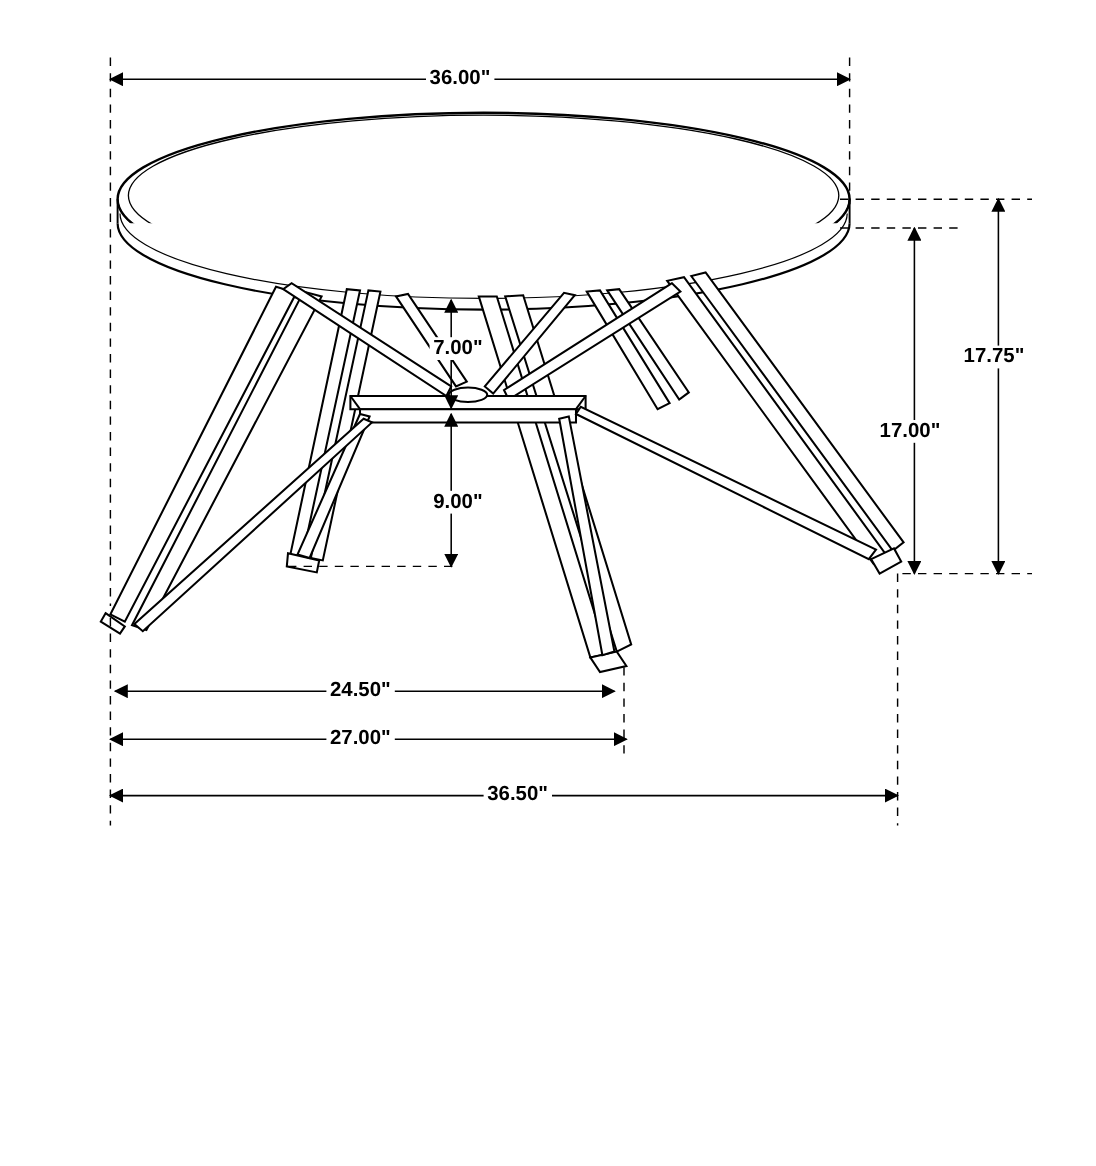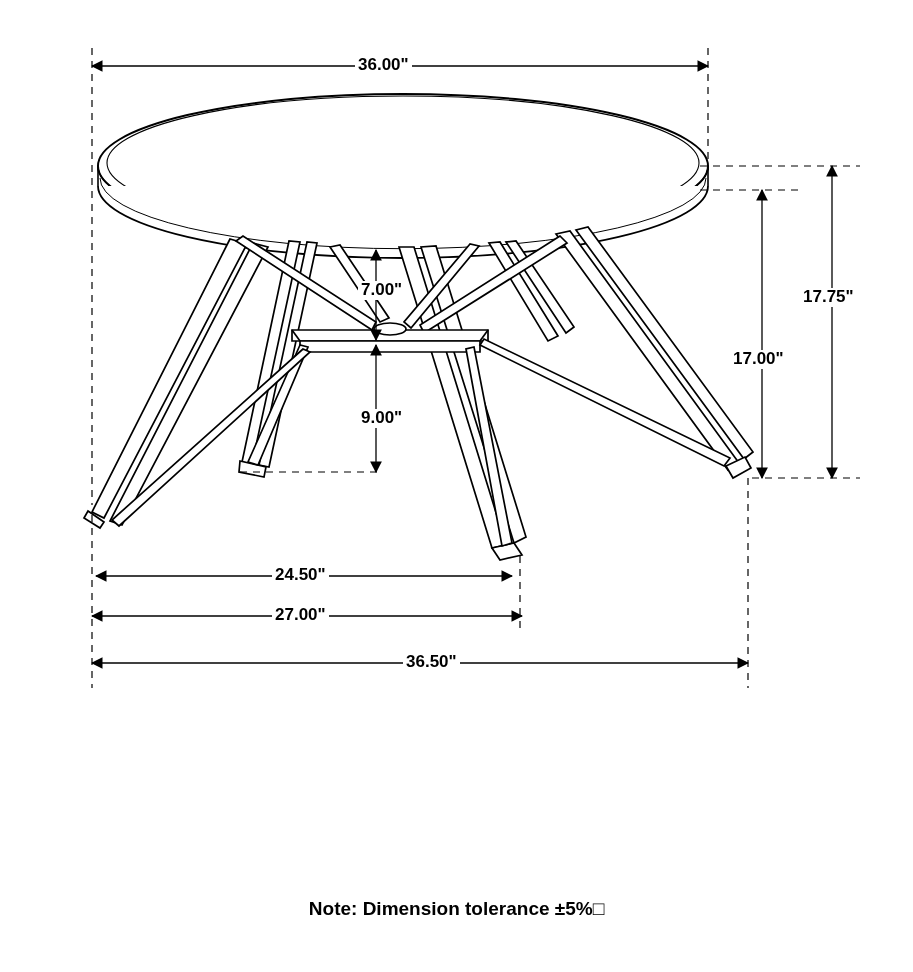--- a/index.html
+++ b/index.html
@@ -160,15 +160,14 @@
   <div class="dim-label" style="left:730px; top:350px;">17.00"</div>
 
   <div class="dim-label" style="left:358px; top:409px;">9.00"</div>
 
   <div class="dim-label" style="left:272px; top:566px;">24.50"</div>
 
   <div class="dim-label" style="left:272px; top:606px;">27.00"</div>
 
   <div class="dim-label" style="left:403px; top:653px;">36.50"</div>
 
-  <div class="note">Note: Dimension tolerance ±5%□</div>
 
 </div>
 
 </body></html>

